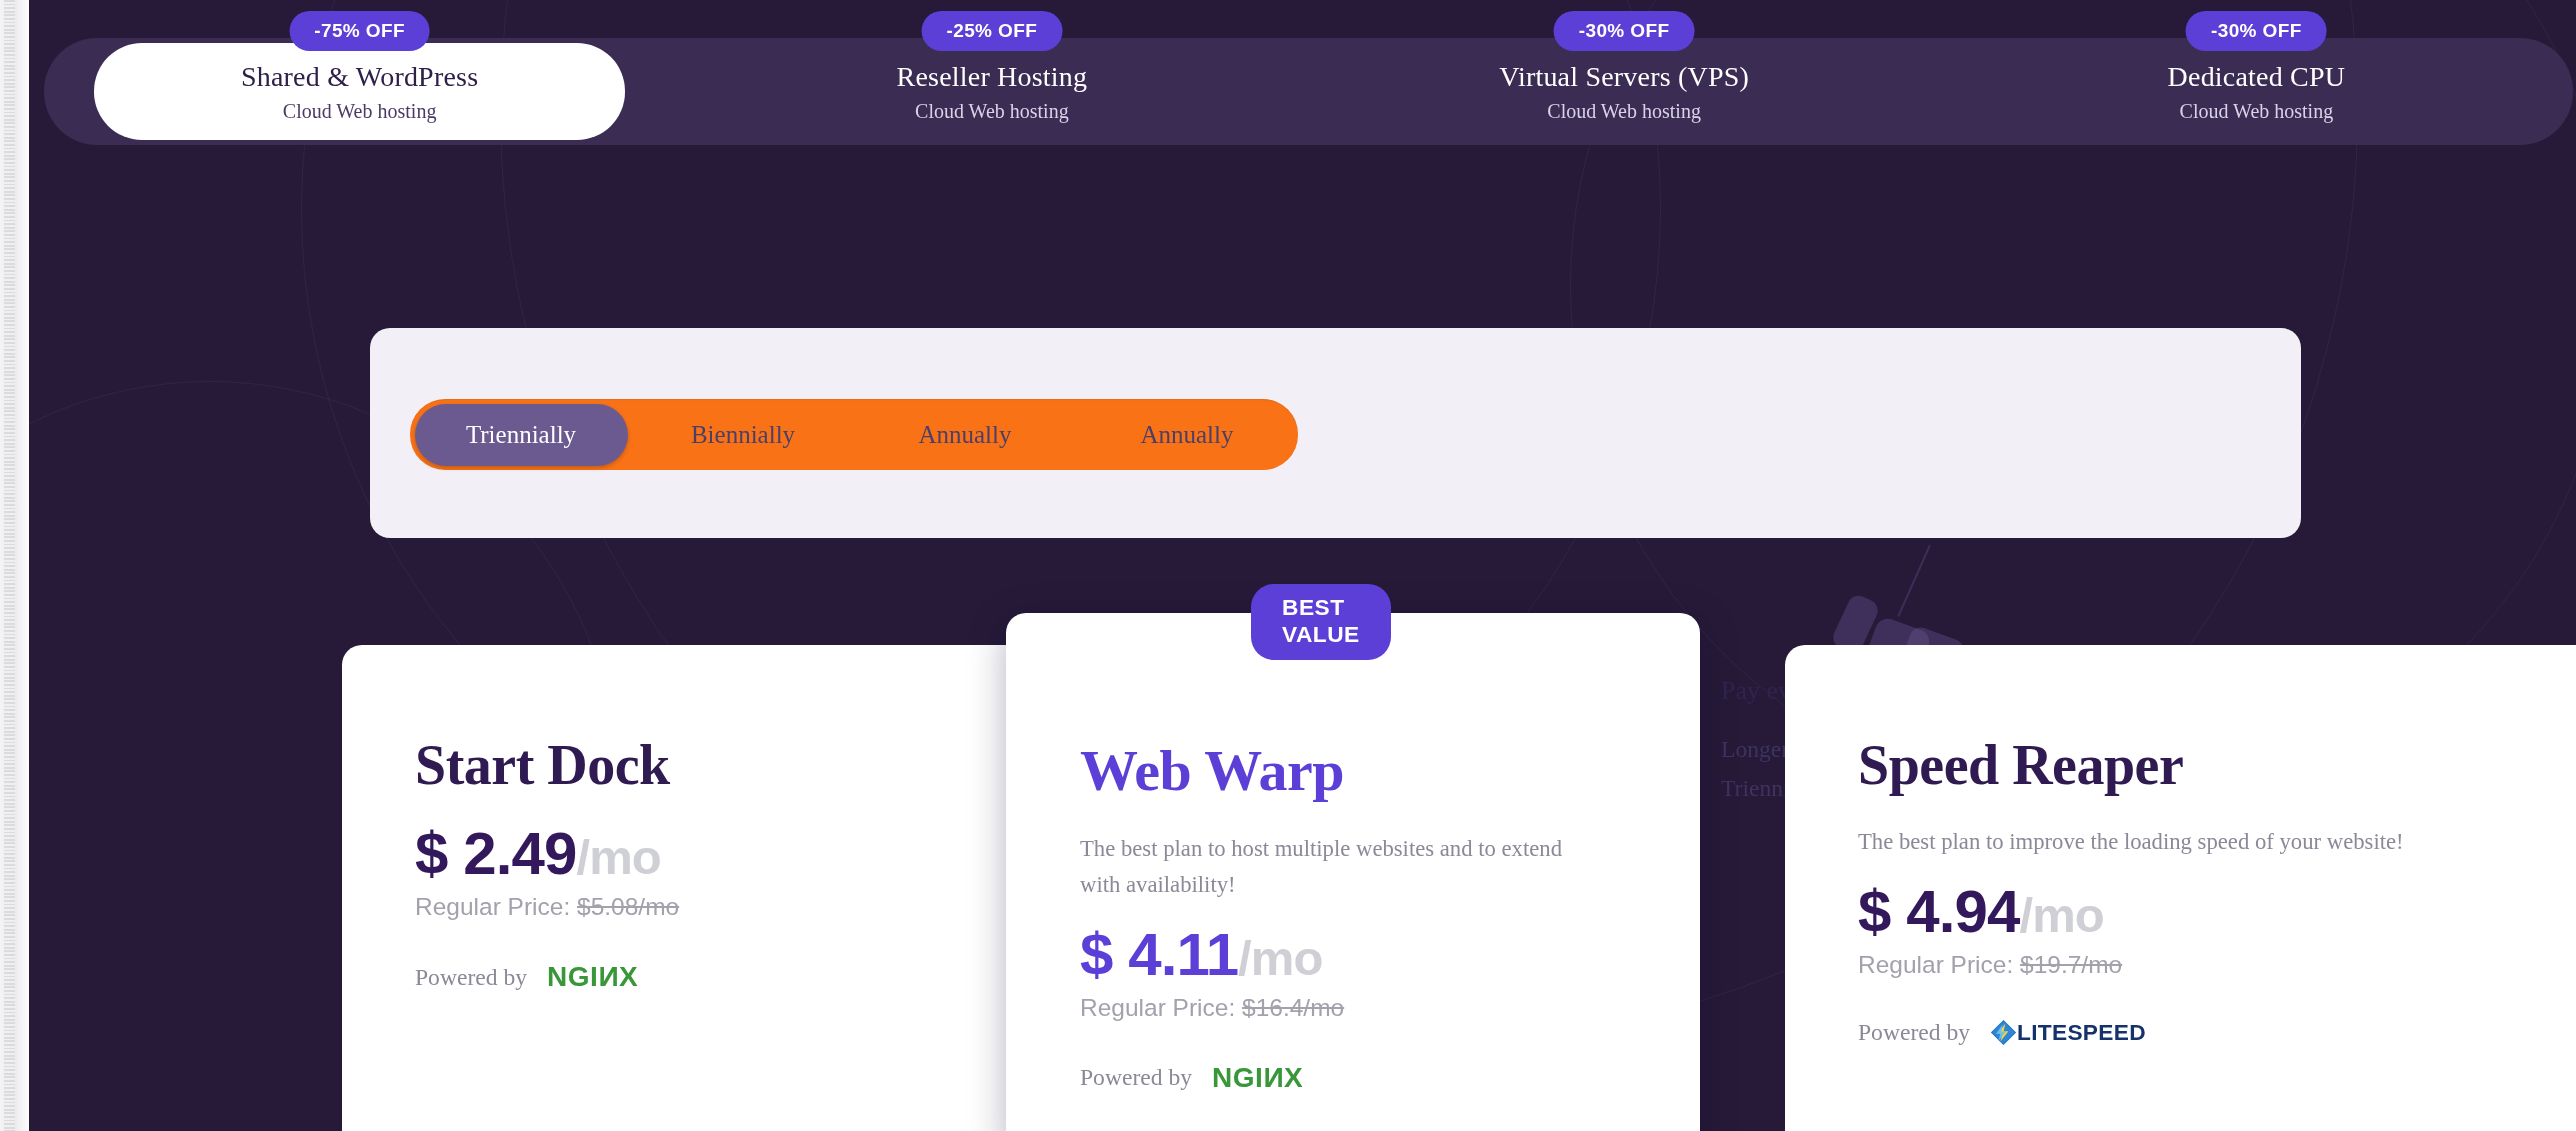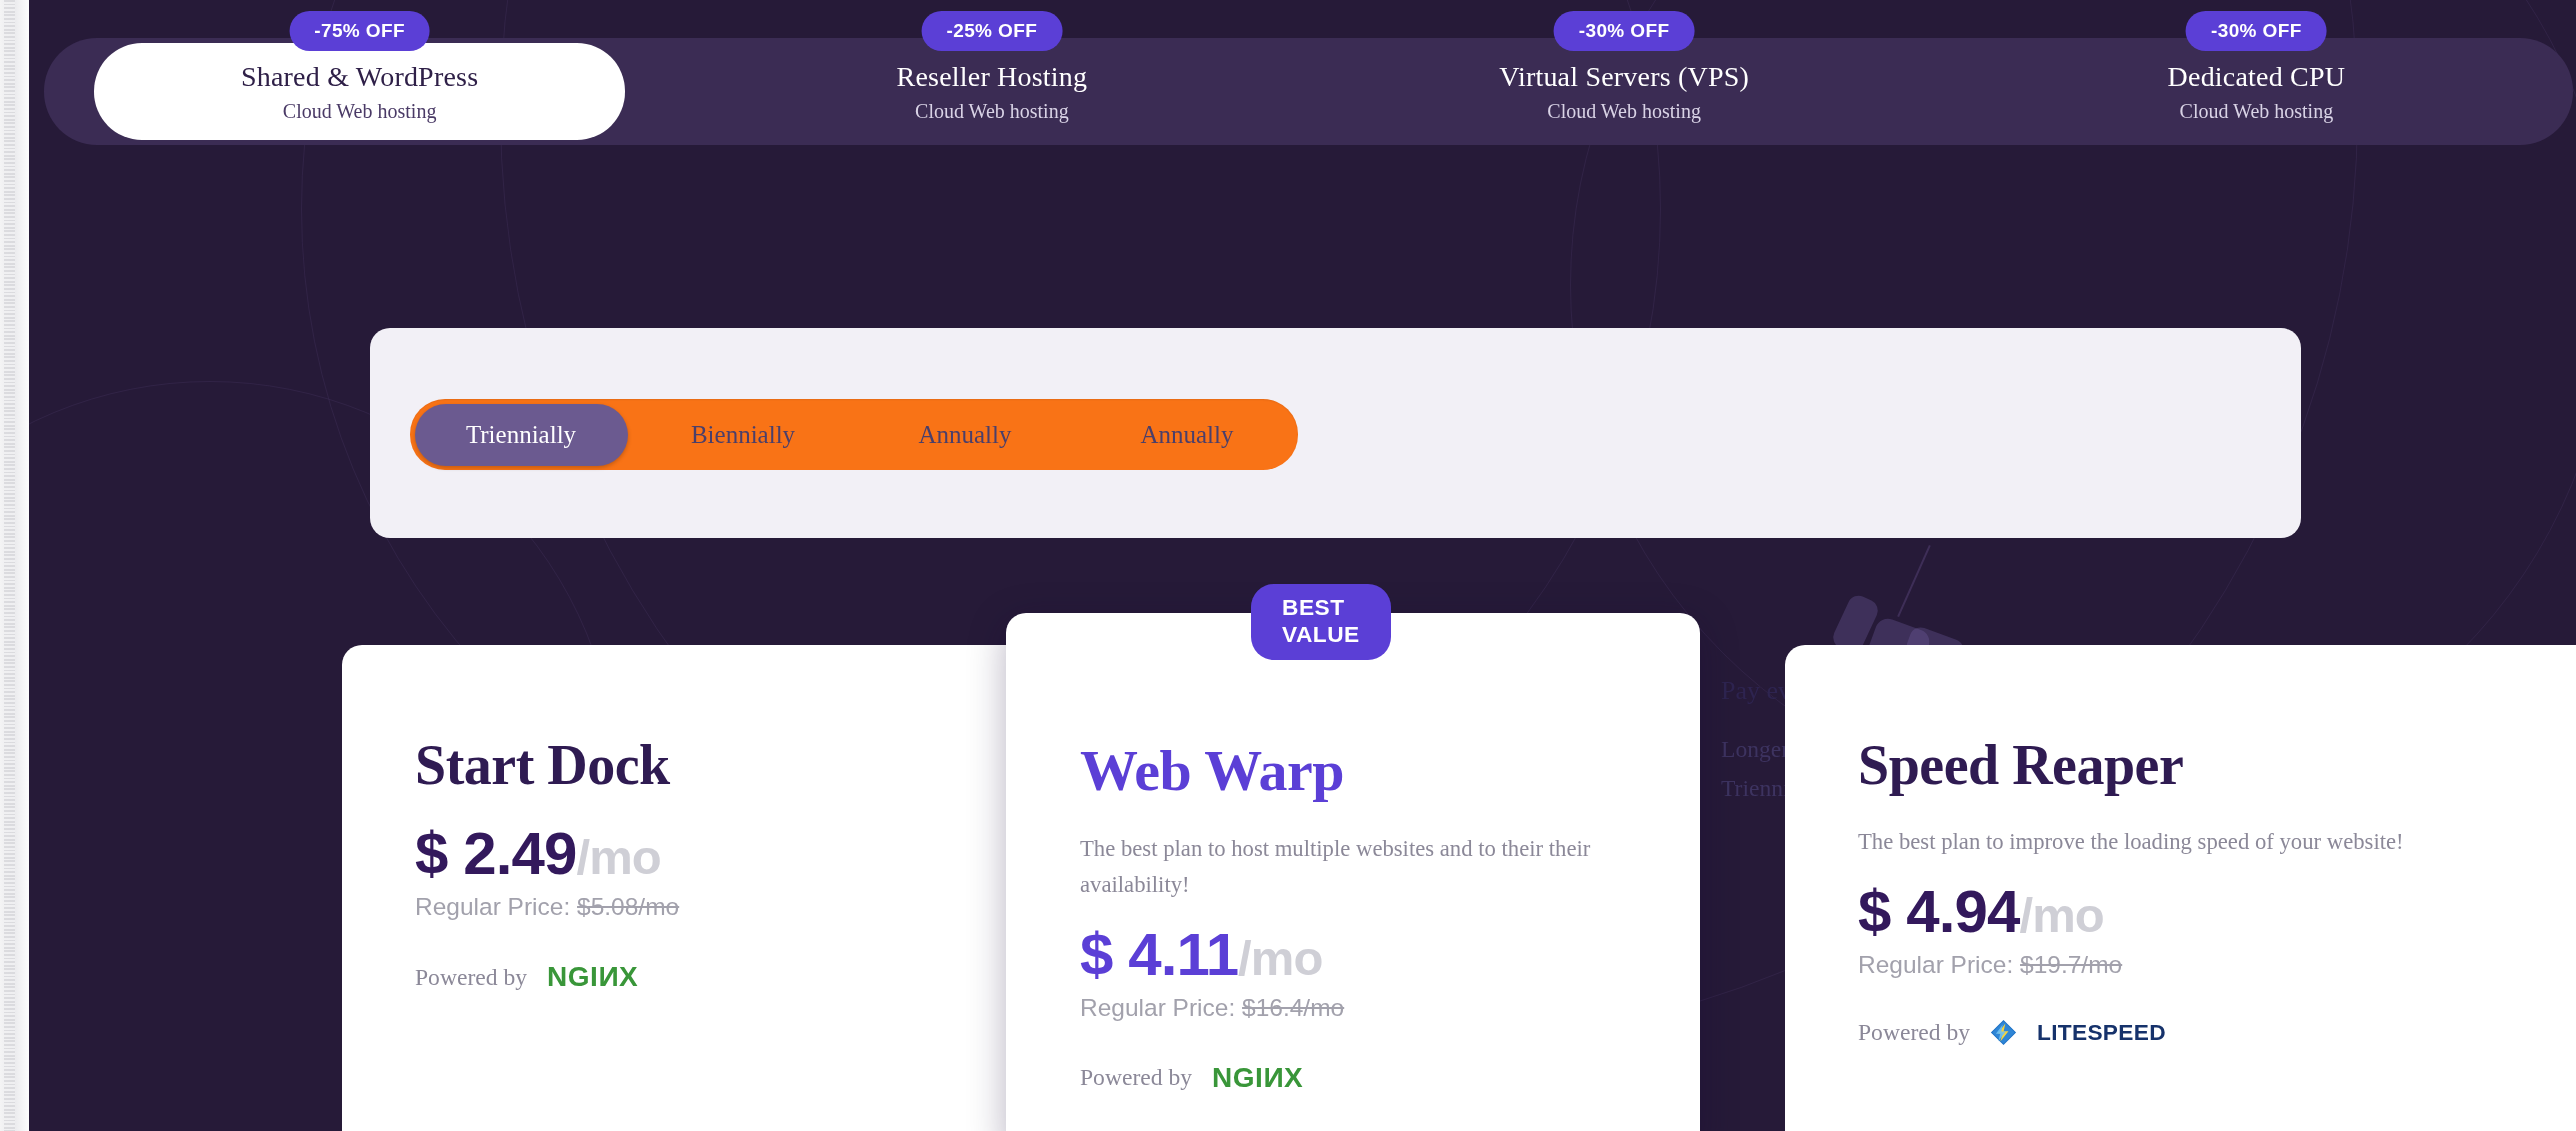--- a/index.html
+++ b/index.html
@@ -303,21 +303,21 @@
     font-size: 28px;
     font-weight: bold;
     color: #399639;
     letter-spacing: 0.5px;
     display: inline-flex;
     align-items: center;
   }
   .nginx-logo .rev { display: inline-block; transform: scaleX(-1); }
 
   
-  .litespeed-logo { display: inline-flex; align-items: flex-start; gap: 20px; }
+  .litespeed-logo { display: inline-flex; align-items: flex-start; gap: 0; }
   .litespeed-logo .ls-mark { display: block; }
   .litespeed-logo .ls-text {
     font-family: "Liberation Sans", sans-serif;
     font-size: 22.7px;
     font-weight: bold;
     color: #16326b;
     letter-spacing: 0.3px;
   }
 </style>
 </head>
@@ -451,21 +451,21 @@
             </span>
           </div>
 
         </div>
       </div>
 
       <div class="best-badge">BEST VALUE</div>
       <div class="card c2">
         <div class="card-body">
           <div class="plan-name">Web Warp</div>
-          <div class="plan-desc">The best plan to host multiple websites and to their their availability!</div>
+          <div class="plan-desc">The best plan to host multiple websites and to extend with availability!</div>
           <div class="price-row">
             <span class="price-main">$ 4.11</span><span class="price-per">/mo</span>
           </div>
           <div class="regular-price">
             <span>Regular Price:</span>
             <s>$16.4/mo</s>
           </div>
           <div class="powered">
             <span class="powered-label">Powered by</span>
             <span class="nginx-logo">NGI<span class="rev">N</span>X</span>

